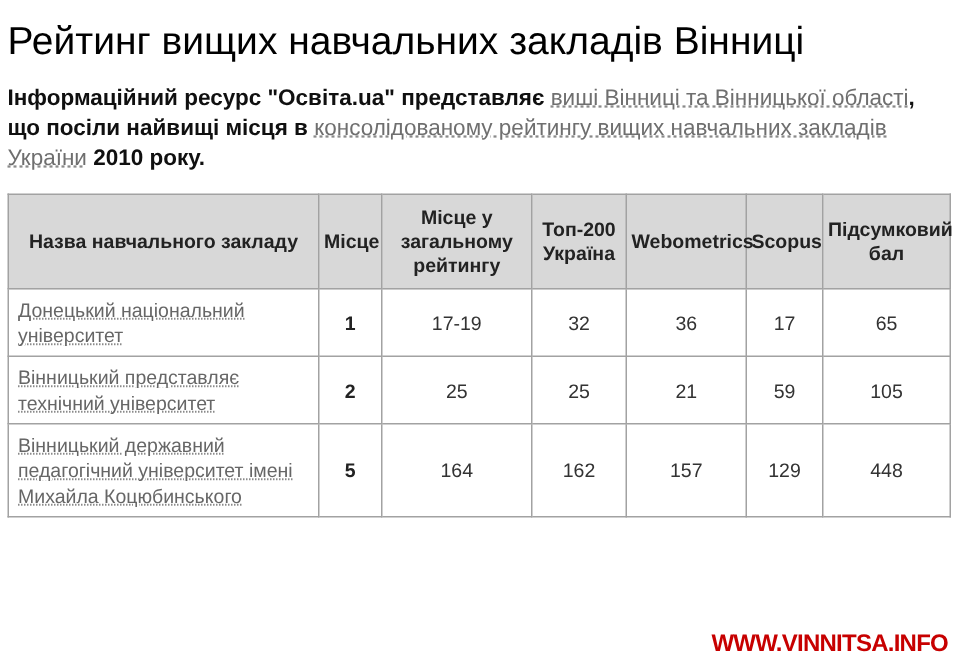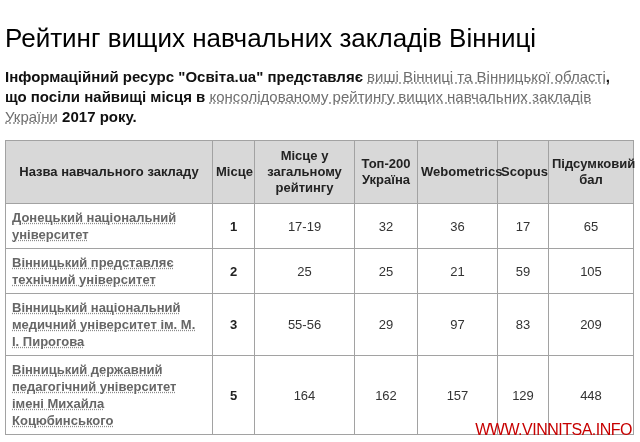--- a/index.html
+++ b/index.html
@@ -9,21 +9,21 @@
     background: #ffffff;
     font-family: "Liberation Sans", sans-serif;
     position: relative;
     overflow: hidden;
     padding: 2px 5px 0 5px;
   }
   .page-title {
     font-size: 26px;
     font-weight: 400;
     color: #000000;
-    margin: 21px 0 13px 0;
+    margin: 10px 0 13px 0;
     letter-spacing: 0;
   }
   .intro {
     font-size: 15px;
     font-weight: bold;
     color: #101010;
     line-height: 20px;
     margin: 0 0 13px 0;
   }
   .intro a {
@@ -65,39 +65,38 @@
     padding-left: 6px;
     padding-right: 8px;
   }
   .ranking td.place-cell { font-weight: bold; color: #222; }
   a.uni-link {
     color: #666666;
     text-decoration-line: underline;
     text-decoration-style: dotted;
     text-decoration-color: #8a8a8a;
     cursor: pointer;
-    font-weight: bold;
   }
   .watermark {
     position: absolute;
     right: 8px;
     bottom: 3px;
     color: #c70000;
-    font-weight: normal;
+    font-weight: bold;
     font-size: 16px;
     letter-spacing: -0.5px;
     margin-top: 29px;
   }
 </style>
 </head>
 <body>
 
 <h1 class="page-title">Рейтинг вищих навчальних закладів Вінниці</h1>
 
-<p class="intro"><span>Інформаційний ресурс "Освіта.ua" представляє </span><a>виші Вінниці та Вінницької області</a><span>, що посіли найвищі місця в </span><a>консолідованому рейтингу вищих навчальних закладів України</a><span> 2017 року.</span></p>
+<p class="intro"><span>Інформаційний ресурс "Освіта.ua" представляє </span><a>виші Вінниці та Вінницької області</a><span>, що посіли найвищі місця в </span><a>консолідованому рейтингу вищих навчальних закладів України</a><span> 2010 року.</span></p>
 
 <table class="ranking">
   <colgroup>
     <col style="width:207px">
     <col style="width:42px">
     <col style="width:100px">
     <col style="width:63px">
     <col style="width:80px">
     <col style="width:51px">
     <col style="width:85px">
@@ -126,29 +125,20 @@
     <tr>
       <td class="name-cell"><a class="uni-link">Вінницький представляє технічний університет</a></td>
       <td class="place-cell">2</td>
       <td>25</td>
       <td>25</td>
       <td>21</td>
       <td>59</td>
       <td>105</td>
     </tr>
     <tr>
-      <td class="name-cell"><a class="uni-link">Вінницький національний медичний університет ім. М. І. Пирогова</a></td>
-      <td class="place-cell">3</td>
-      <td>55-56</td>
-      <td>29</td>
-      <td>97</td>
-      <td>83</td>
-      <td>209</td>
-    </tr>
-    <tr>
       <td class="name-cell"><a class="uni-link">Вінницький державний педагогічний університет імені Михайла Коцюбинського</a></td>
       <td class="place-cell">5</td>
       <td>164</td>
       <td>162</td>
       <td>157</td>
       <td>129</td>
       <td>448</td>
     </tr>
 
   </tbody>

